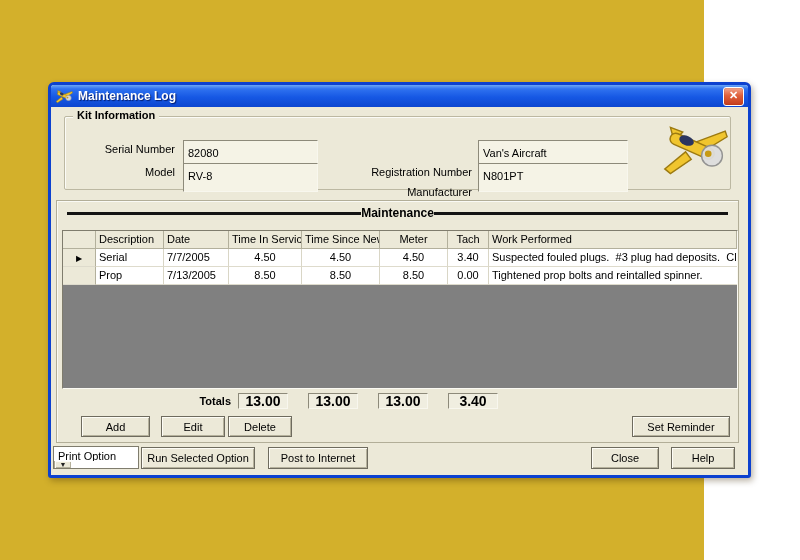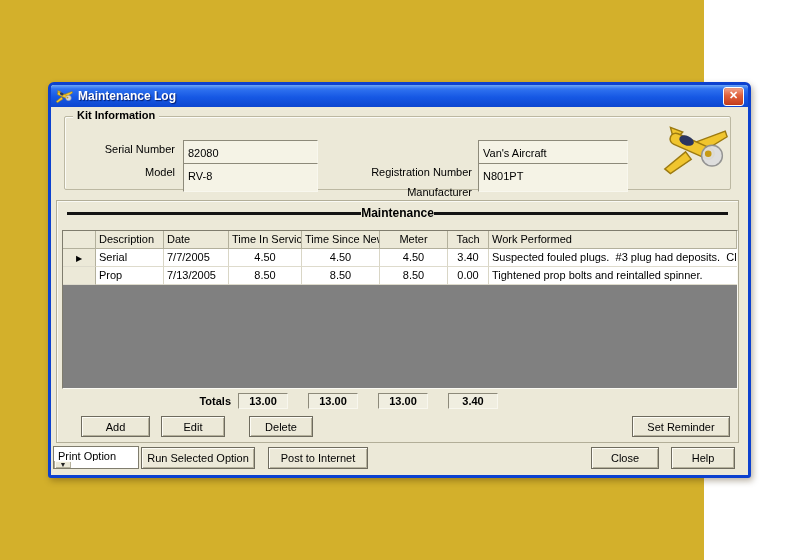--- a/index.html
+++ b/index.html
@@ -56,31 +56,31 @@
   .c-meter{width:61px;text-align:center;}
   .c-tach{width:34px;text-align:center;}
   .c-work{flex:1;border-right:none;white-space:pre;}
   .sel-arrow{font-size:8px;line-height:13px;color:#000;}
 
   
   .totals-label{position:absolute;top:194px;left:100px;width:74px;text-align:right;
                 font-weight:bold;font-size:11px;}
   .totalbox{position:absolute;top:192px;width:48px;height:14px;background:#f0eee0;
             border:1px solid;border-color:#8d8a7a #f8f7ee #f8f7ee #8d8a7a;
-            font-weight:bold;font-size:11px;text-align:center;line-height:14px;}
+            font-weight:bold;font-size:14px;text-align:center;line-height:14px;}
 
   
   .btn{background:#ece9d8;border:1px solid #6e6b5e;
        box-shadow:inset 1px 1px 0 #fdfcf5, inset -1px -1px 0 #b5b19c;
        font-size:11px;font-family:"Liberation Sans",sans-serif;color:#000;
        display:flex;align-items:center;justify-content:center;cursor:pointer;white-space:nowrap;}
   .panel-btn{position:absolute;top:215px;height:19px;}
   #btn-add{left:24px;width:67px;}
   #btn-edit{left:104px;width:62px;}
-  #btn-delete{left:192px;width:62px;}
+  #btn-delete{left:171px;width:62px;}
   #btn-setreminder{left:575px;width:96px;}
 
   
   .footer-btn{position:absolute;top:340px;height:20px;}
   #btn-run{left:90px;width:112px;}
   #btn-post{left:217px;width:98px;}
   #btn-close{left:540px;width:66px;}
   #btn-help{left:620px;width:62px;}
   .combo{position:absolute;left:2px;top:339px;width:84px;height:21px;background:#fff;
          border:1px solid #7f7c6d;display:flex;align-items:stretch;cursor:pointer;flex-direction:column;}

